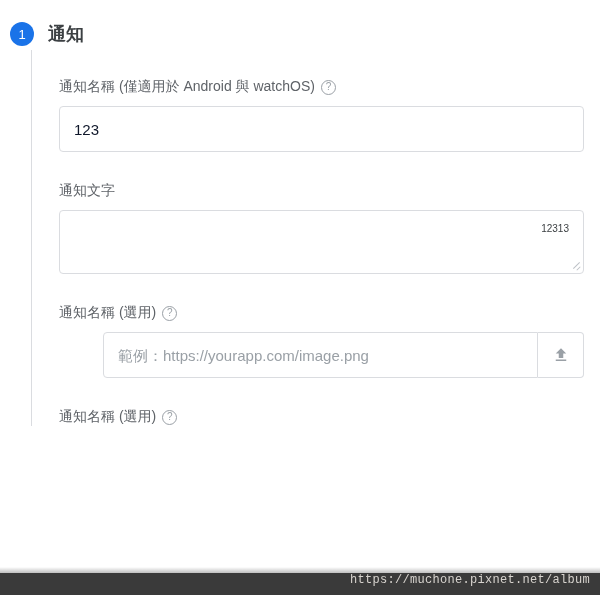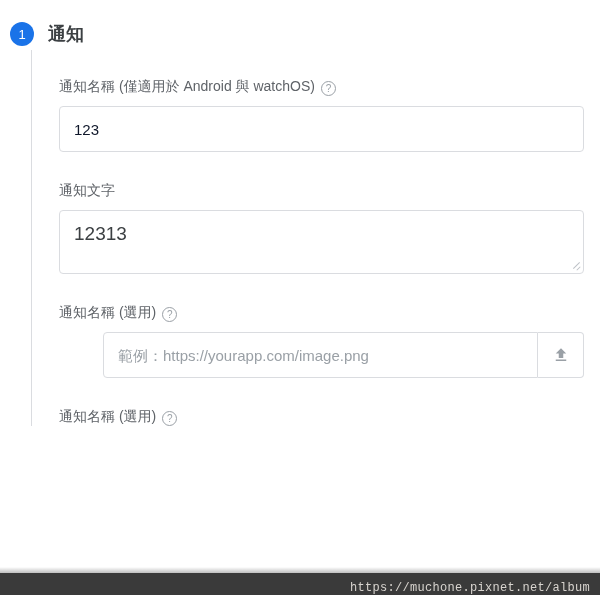--- a/index.html
+++ b/index.html
@@ -17,43 +17,44 @@
       width: 24px; height: 24px; border-radius: 50%;
       background: #1a73e8; color: #fff;
       display: flex; align-items: center; justify-content: center;
       font-size: 13px; font-weight: 500;
       flex: 0 0 24px;
     }
     .step-title { font-size: 18px; color: #3c4043; font-weight: 700; }
     .content { margin-left: 21px; border-left: 1px solid #dadce0; padding-left: 27px; padding-top: 28px; }
     .field { margin-bottom: 30px; }
     .field:last-child { margin-bottom: 36px; }
-    .label-row { display: flex; align-items: flex-end; gap: 6px; margin-bottom: 10px; }
+    .label-row { display: flex; align-items: center; gap: 6px; margin-bottom: 10px; }
     .label-text { font-size: 14px; color: #5f6368; }
     .help-icon {
       width: 15px; height: 15px; border: 1px solid #9aa0a6; border-radius: 50%;
       display: inline-flex; align-items: center; justify-content: center;
       font-size: 10px; color: #9aa0a6; line-height: 1;
       cursor: default;
     }
     .text-input {
       width: 525px; height: 46px;
       border: 1px solid #dadce0; border-radius: 4px;
       padding: 0 14px; font-size: 15px; color: #0f172a;
       outline: none;
     }
     .text-input::placeholder { color: #9aa0a6; }
     .ta-wrap {
       width: 525px; border: 1px solid #dadce0; border-radius: 4px;
       padding: 12px 14px 22px 14px; position: relative;
     }
     .ta {
       width: 100%; border: none; outline: none; resize: none;
-      font-size: 19px; color: #3c4043; font-family: inherit;
+      font-size: 10px; color: #3c4043; font-family: inherit;
       min-height: 24px;
+      text-align: right;
     }
     .ta-handle {
       position: absolute; right: 3px; bottom: 3px;
       width: 0; height: 0;
       pointer-events: none;
     }
     .ta-handle::before, .ta-handle::after {
       content: ""; position: absolute; background: #bdc1c6;
     }
     .ta-handle::before { width: 9px; height: 1px; transform: rotate(-45deg); right: -1px; bottom: 4px; }
@@ -67,21 +68,21 @@
     .upload-btn {
       width: 46px; height: 46px; border: 1px solid #dadce0; border-left: none;
       border-radius: 0 4px 4px 0; background: #fff;
       display: flex; align-items: center; justify-content: center; cursor: pointer;
     }
     .upload-btn svg { fill: #9aa0a6; }
     .footer-bar {
       position: absolute; left: 0; right: 0; bottom: 0; height: 22px;
       background: #3a3a3a; color: #d8d4cf;
       font-family: "Courier New", monospace; font-size: 12px;
-      display: flex; align-items: flex-end; justify-content: flex-end;
+      display: flex; align-items: flex-start; justify-content: flex-end;
       padding-right: 10px; letter-spacing: .3px;
     }
     .shadow-top {
       position: absolute; left: 0; right: 0; bottom: 22px; height: 6px;
       background: linear-gradient(to top, rgba(0,0,0,0.25), rgba(0,0,0,0));
       pointer-events: none;
     }
   </style>
 </head>
 <body>

